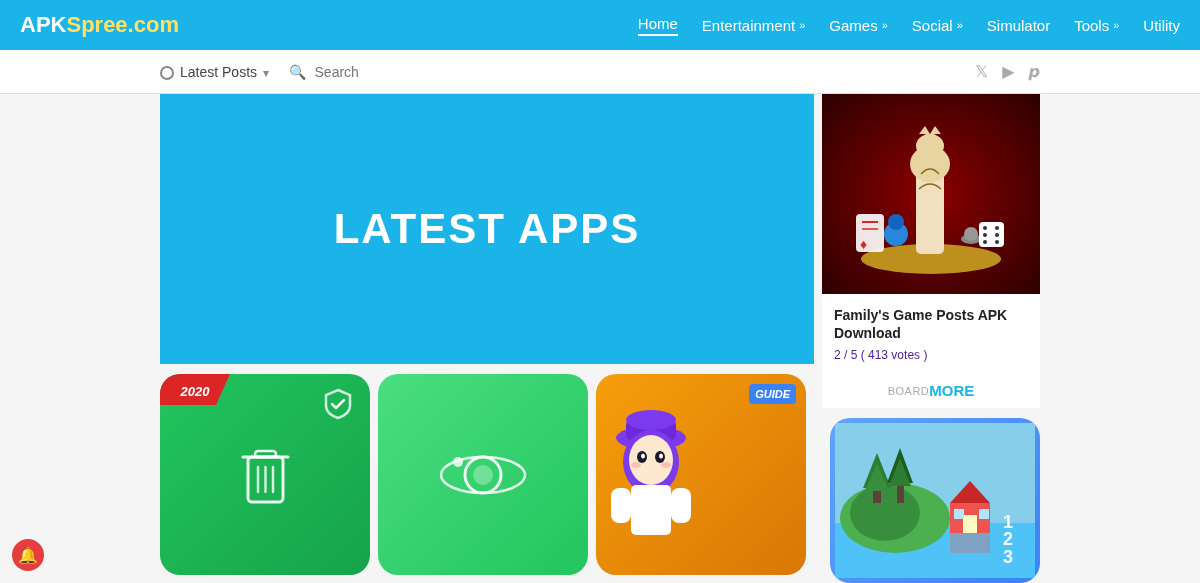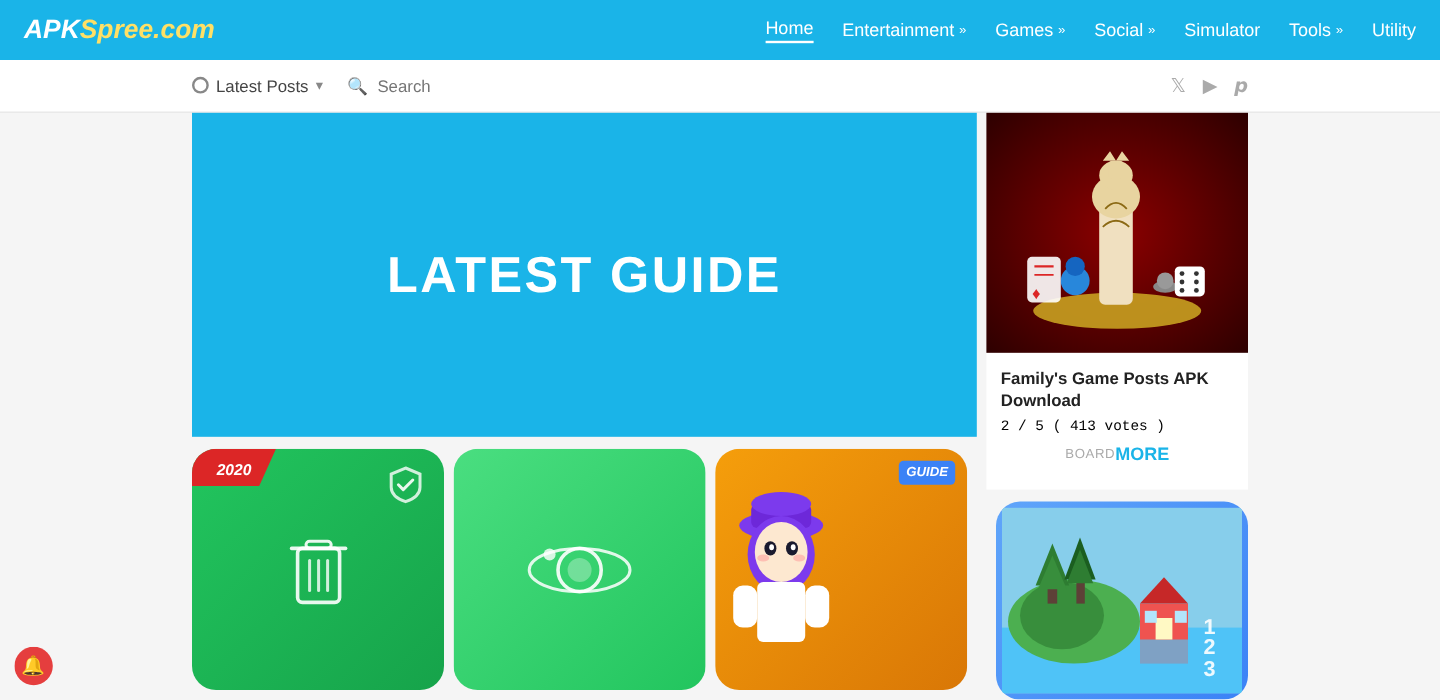--- a/index.html
+++ b/index.html
@@ -13,21 +13,21 @@
       align-items: center;
       padding: 0 20px;
       justify-content: space-between;
     }
     .logo {
       font-size: 22px;
       font-weight: bold;
       color: white;
       text-decoration: none;
     }
-    .logo span { color: white; font-style: italic; }
+    .logo span { color: white; }
     .nav {
       display: flex;
       align-items: center;
       gap: 24px;
     }
     .nav-item {
       color: white;
       font-size: 15px;
       text-decoration: none;
       cursor: pointer;
@@ -48,21 +48,21 @@
       background: white;
       height: 44px;
       display: flex;
       align-items: center;
       padding: 0 160px;
       justify-content: space-between;
       border-bottom: 1px solid #e0e0e0;
     }
     .latest-posts {
       display: flex;
-      align-items: flex-start;
+      align-items: flex-end;
       gap: 6px;
       font-size: 14px;
       color: #444;
       cursor: pointer;
     }
     .latest-posts .dot {
       width: 14px;
       height: 14px;
       border-radius: 50%;
       border: 2px solid #888;
@@ -237,23 +237,22 @@
     }
     .game-title {
       font-size: 14px;
       font-weight: bold;
       color: #222;
       margin-bottom: 6px;
       line-height: 1.3;
     }
     .game-rating {
       font-size: 12px;
-      color: #000000;
-      margin-bottom: 8px;
-      font-family: Liberation Mono, monospace;
+      color: #4c1d95;
+      margin-bottom: 20px;
     }
     .game-meta {
       display: flex;
       align-items: center;
       justify-content: center;
     }
     .game-category {
       font-size: 11px;
       color: #aaa;
       text-transform: uppercase;
@@ -350,21 +349,21 @@
     <span class="social-icon">𝕏</span>
     <span class="social-icon">▶</span>
     <span class="social-icon">𝙥</span>
   </div>
 </div>
 
 <div class="main">
   <div class="left-area">
 
     <div class="hero">
-      <h1 class="hero-title">LATEST GUIDE</h1>
+      <h1 class="hero-title">LATEST APPS</h1>
     </div>
 
     <div class="app-row">
 
       <div class="app-icon-wrapper">
         <div class="app-icon-1">
           <div class="badge-2020">2020</div>
 
           <div style="position:absolute;top:14px;right:16px;">
             <svg width="32" height="32" viewBox="0 0 32 32">

